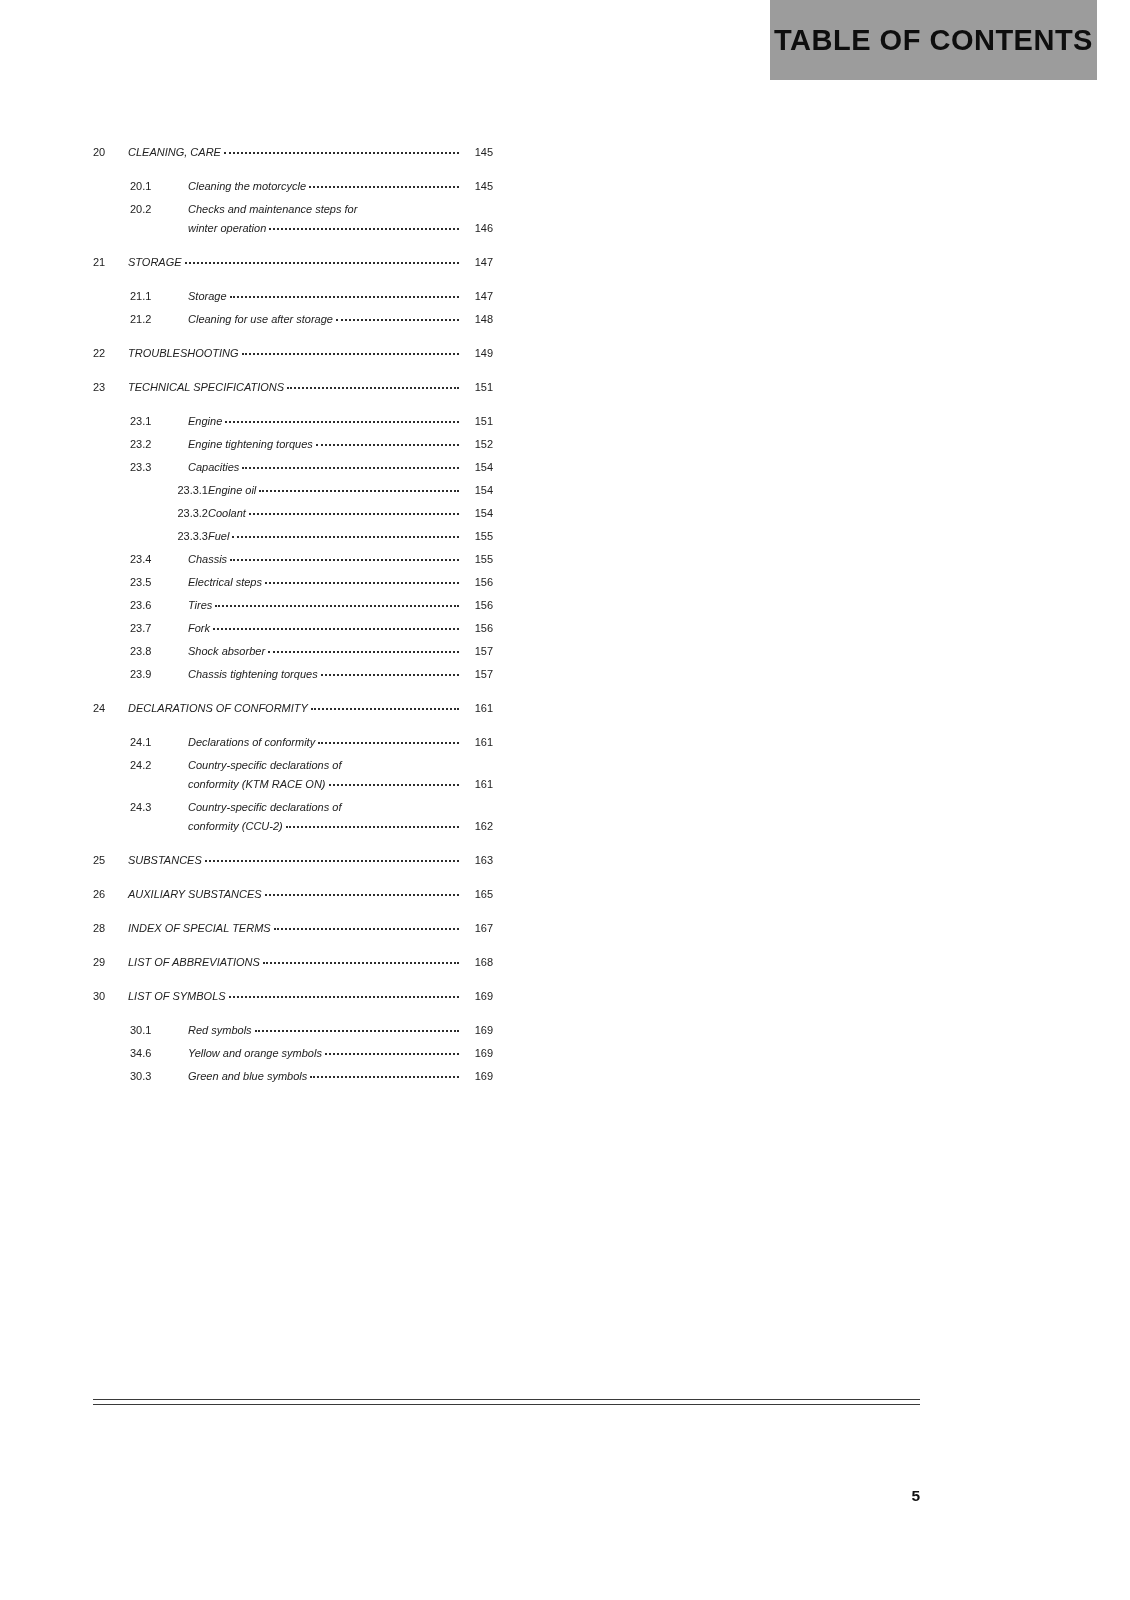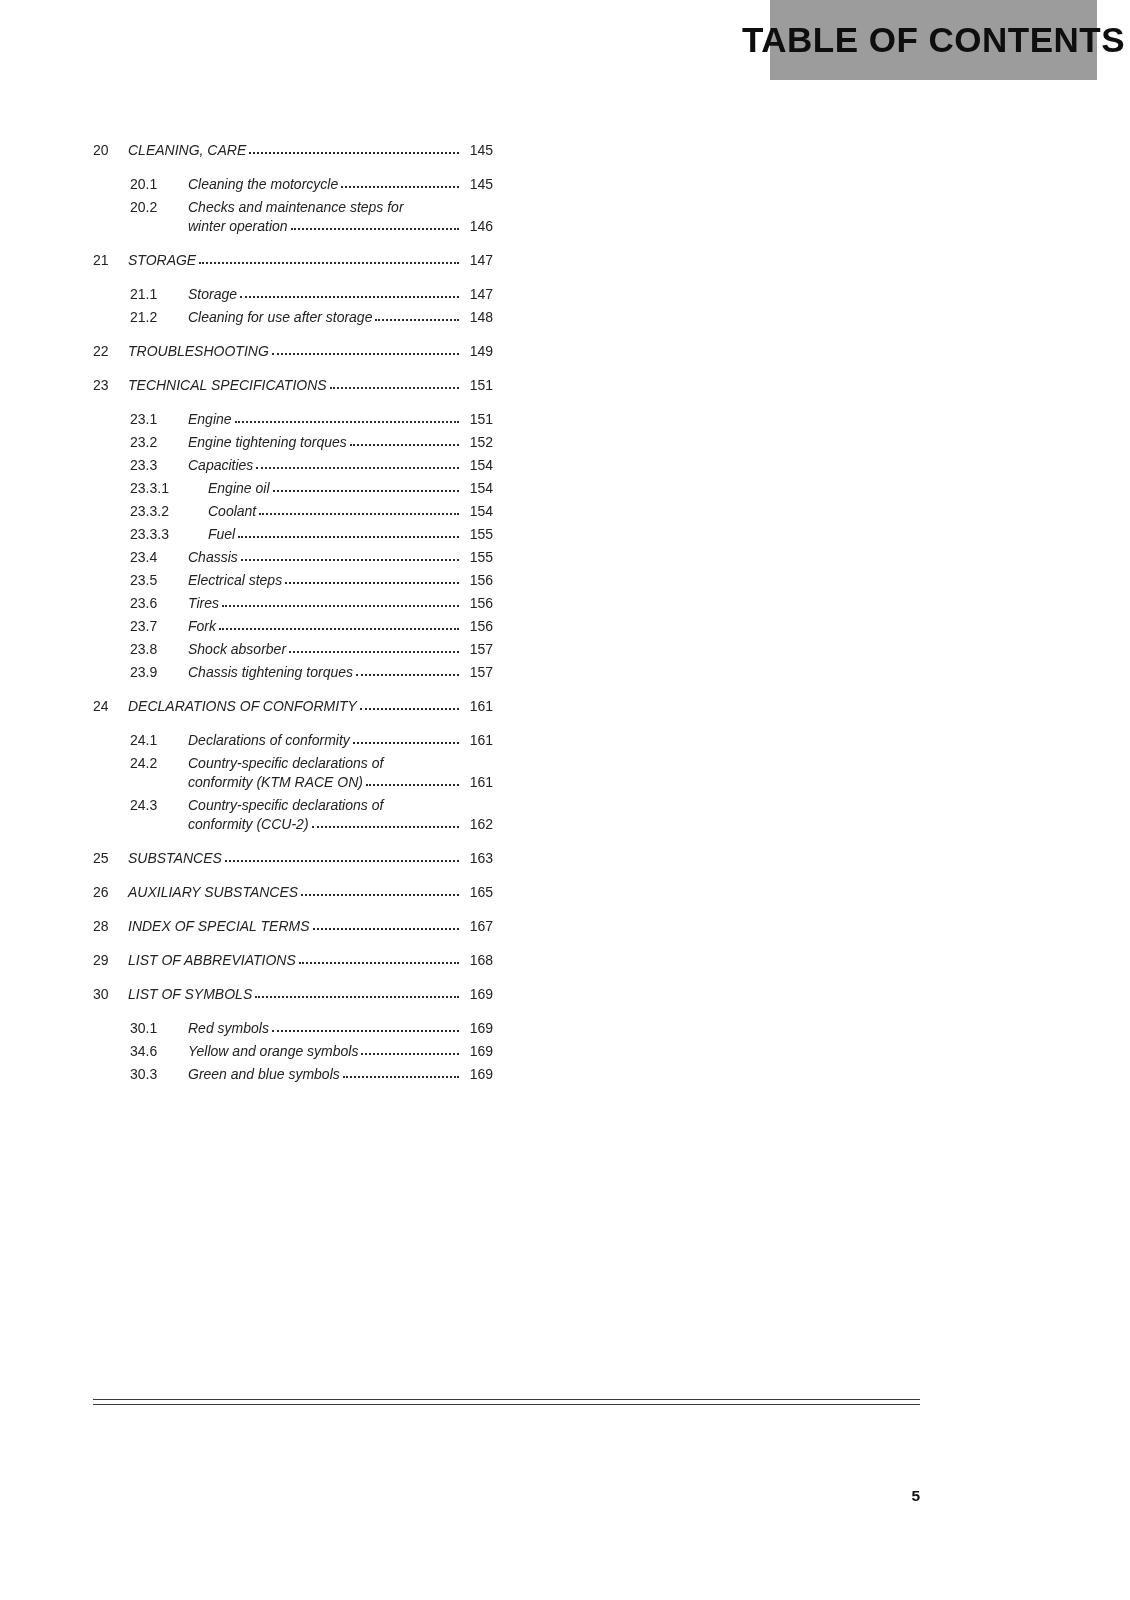--- a/index.html
+++ b/index.html
@@ -26,47 +26,47 @@
     top: 0;
     right: 33px;
     width: 327px;
     height: 80px;
     background: #9c9c9c;
     display: flex;
     align-items: center;
     justify-content: center;
   }
   .header-title {
-    font-size: 35px;
+    font-size: 29px;
     font-weight: bold;
     color: #0e0e0e;
     letter-spacing: 0.5px;
     white-space: nowrap;
   }
   
   .toc {
     position: absolute;
     left: 93px;
     top: 124px;
     width: 400px;
-    font-size: 14px;
+    font-size: 11px;
     color: #222222;
   }
   .entry { margin: 0; }
   .entry.chapter, .entry.plain { margin: 11px 0; }
   .row {
     display: flex;
     align-items: flex-end;
     height: 23px;
   }
   .row.cont { height: 19px; }
   .num { flex: 0 0 auto; white-space: nowrap; }
   .chapter .num { width: 35px; }
   .section .num { width: 58px; margin-left: 37px; }
-  .subsection .num { width: 78px; margin-left: 37px; }
+  .subsection .num { width: 78px; margin-left: 37px; text-align: right; }
   .title { white-space: nowrap; font-style: italic; }
   .dots {
     flex: 1;
     min-width: 10px;
     border-bottom: 2px dotted #2c2c2c;
     margin: 0 4px 4px 3px;
   }
   .page {
     flex: 0 0 30px;
     text-align: right;

